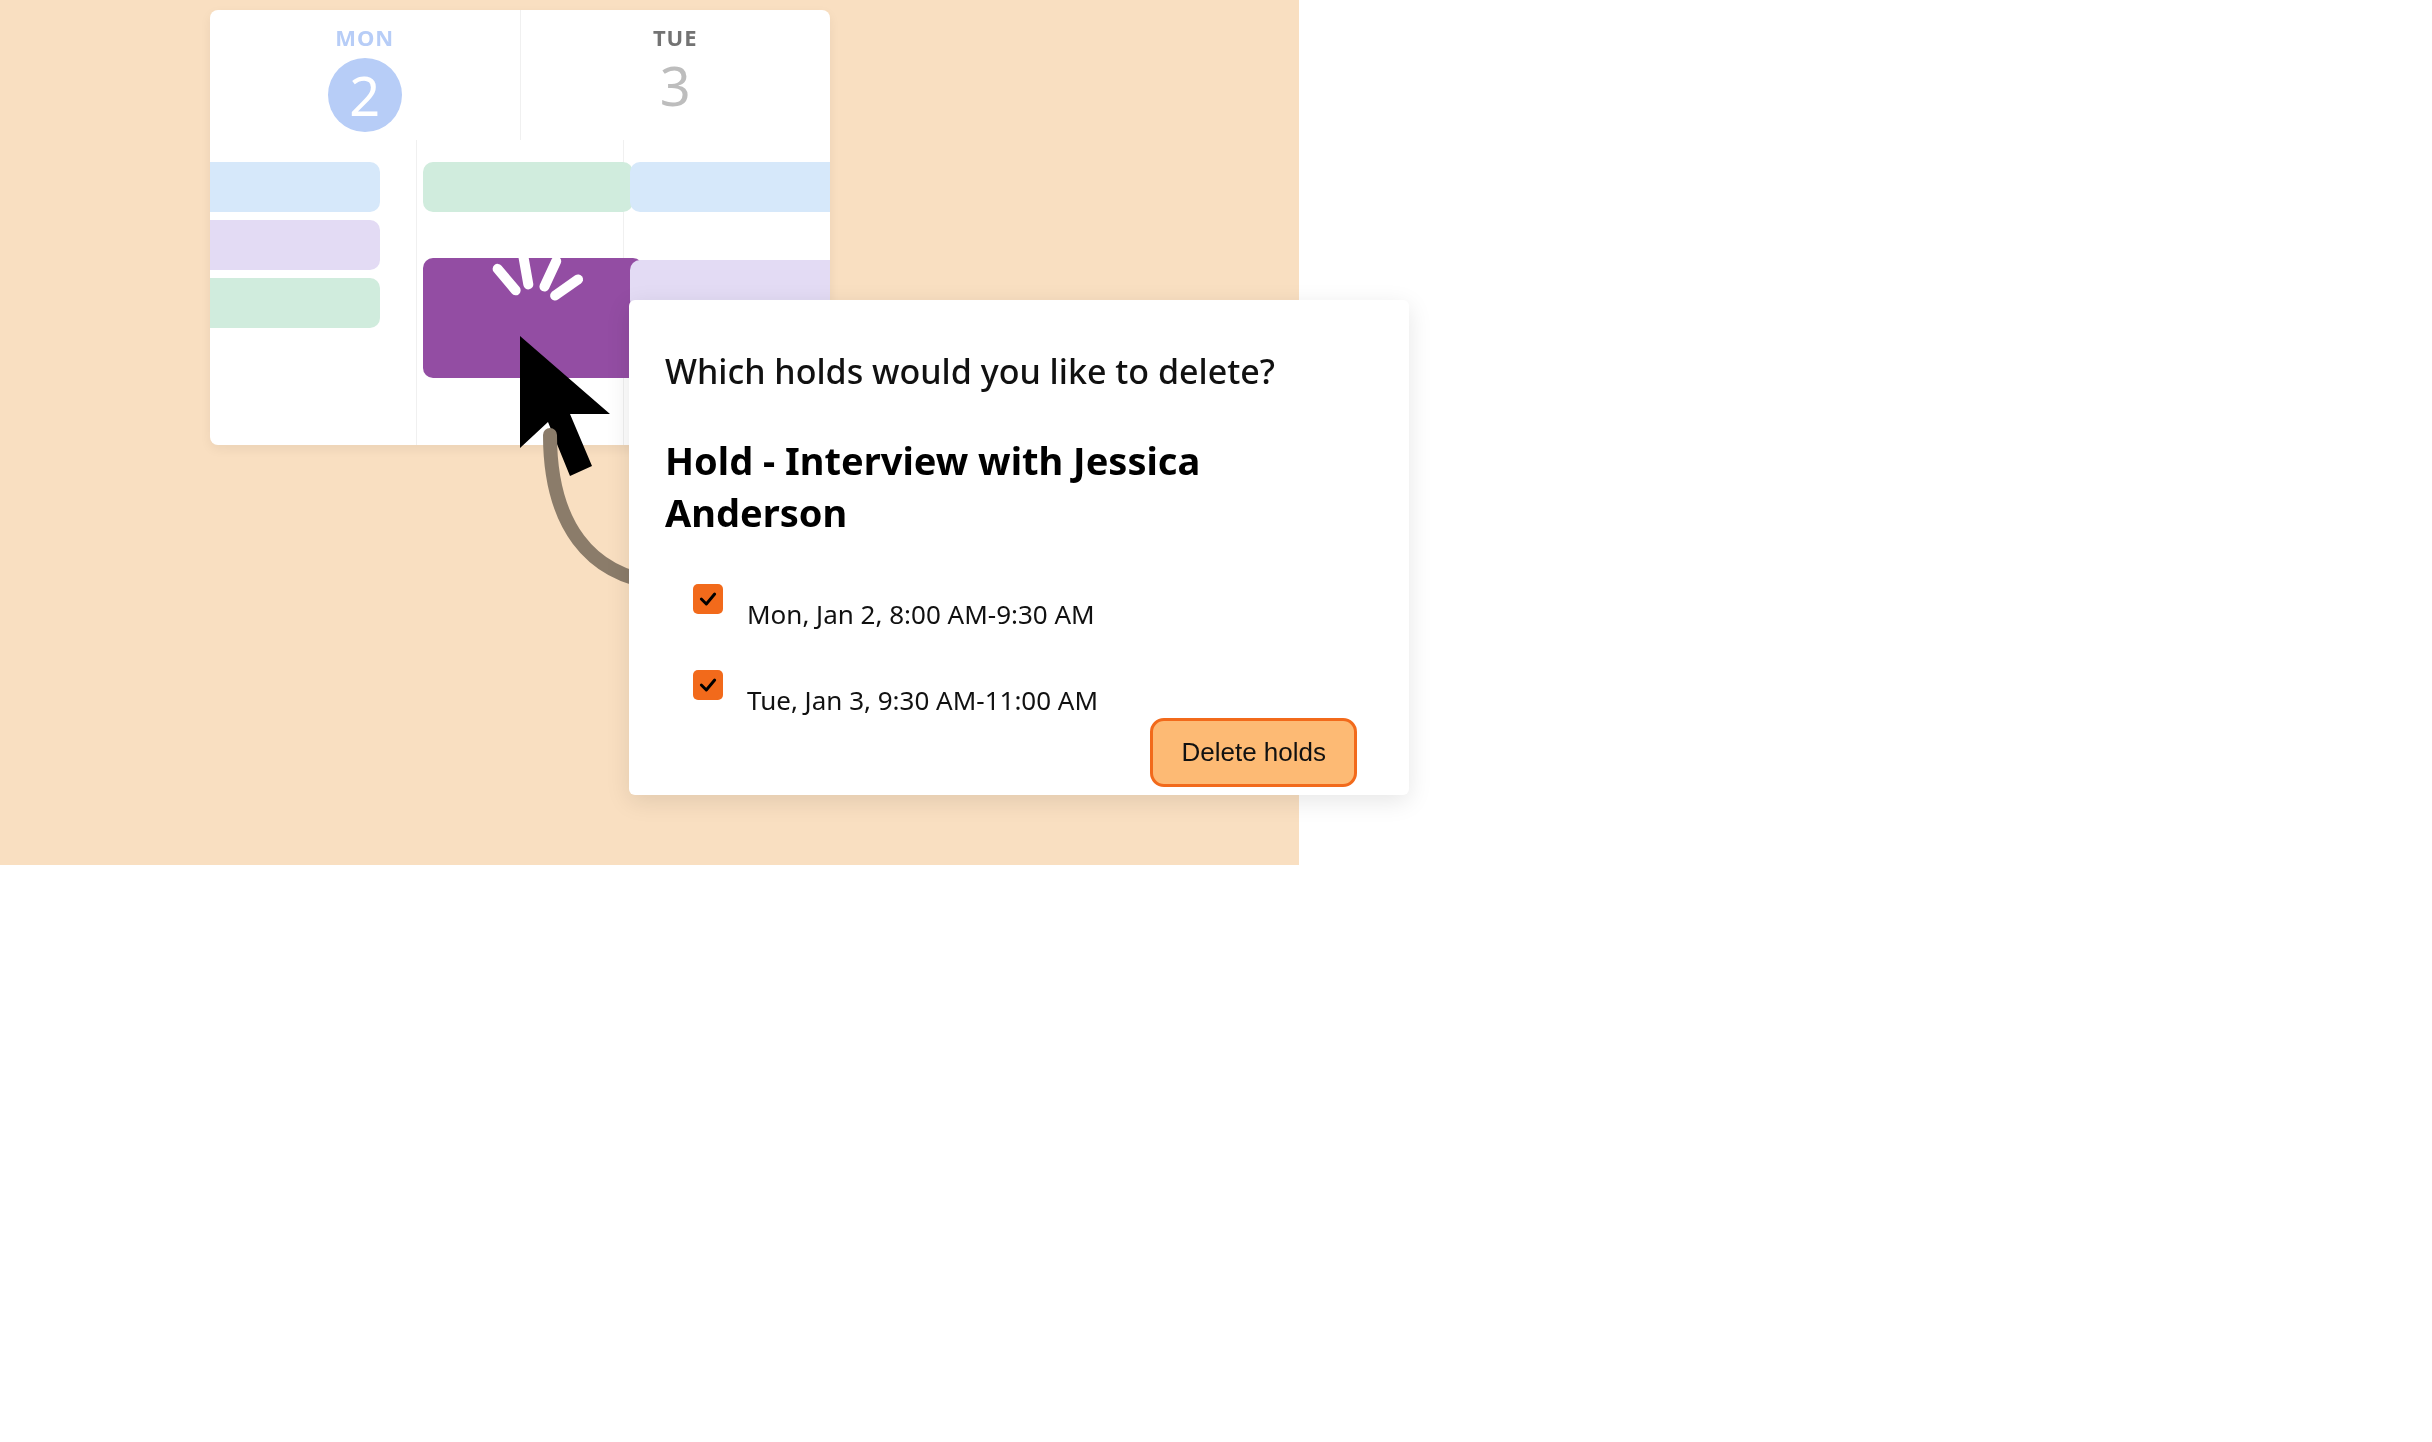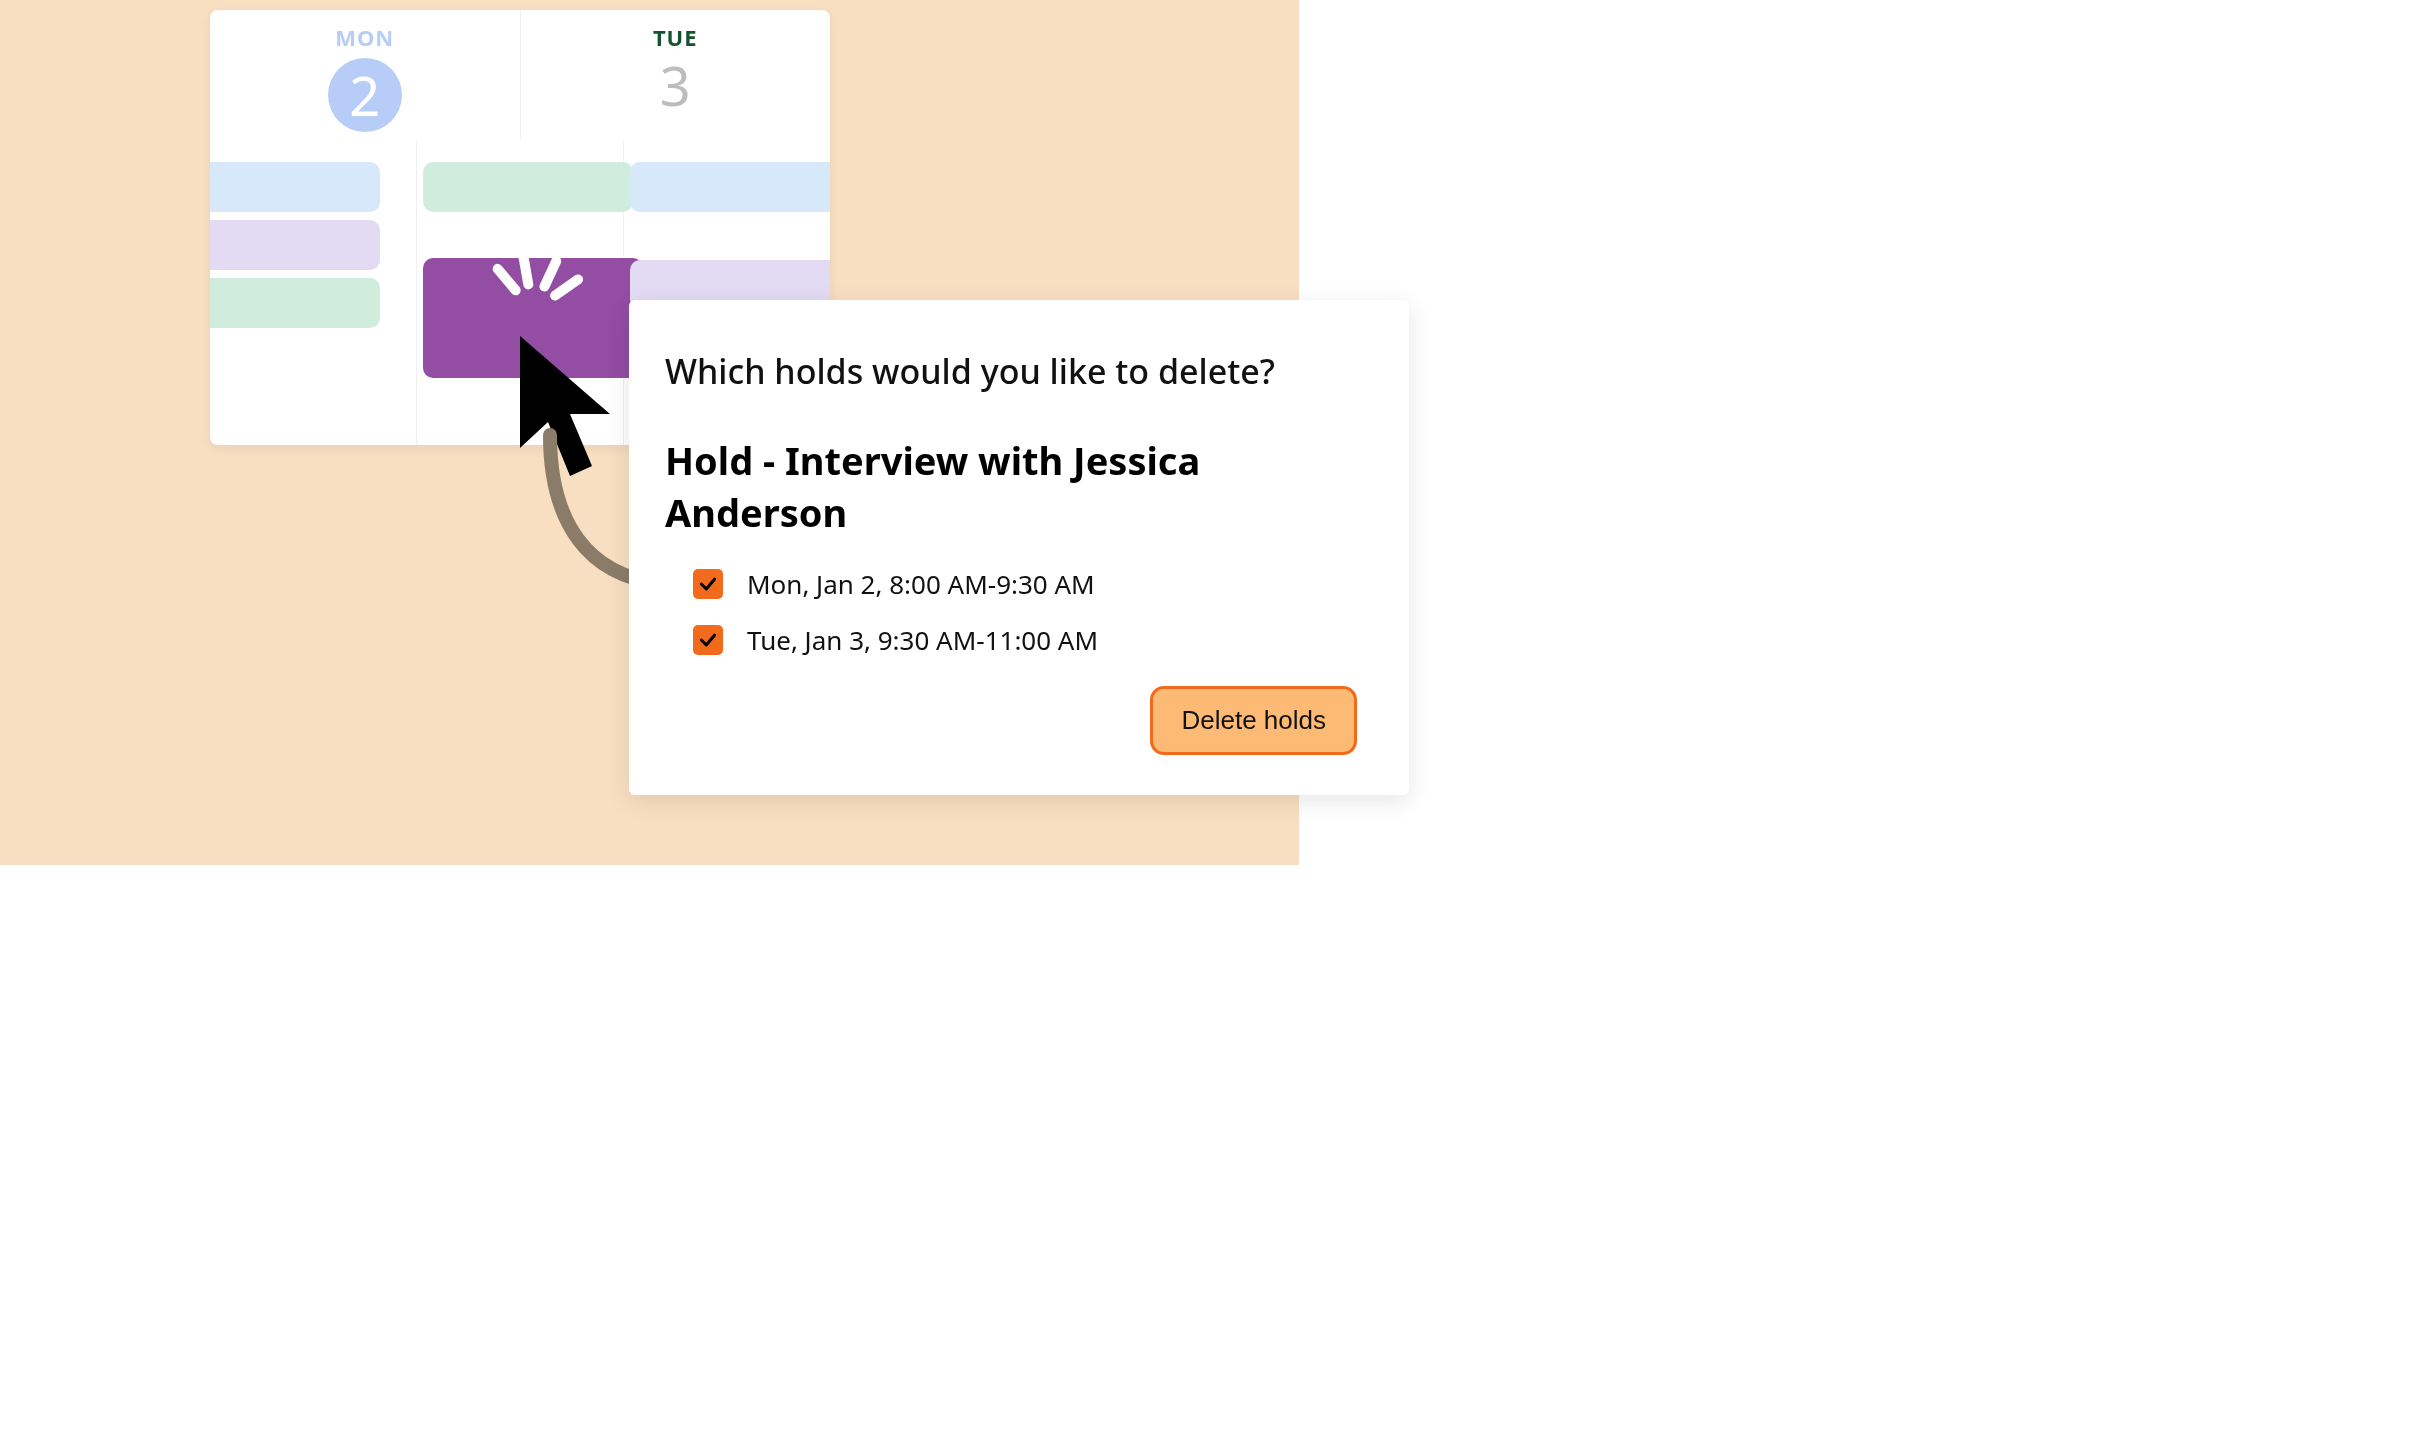--- a/index.html
+++ b/index.html
@@ -42,21 +42,21 @@
     display: flex;
     flex-direction: column;
     align-items: center;
     padding-top: 12px;
     gap: 6px;
   }
   .cal-col-h:last-child { border-right: none; }
   .dow {
     font-size: 22px;
     font-weight: 700;
-    color: #14532d;
+    color: #737373;
     letter-spacing: 1px;
   }
   .dow.today { color: #b7cdf7; }
   .dnum {
     font-size: 54px;
     font-weight: 400;
     color: #bdbdbd;
     line-height: 1;
   }
   .dnum-today-wrap {
@@ -168,21 +168,21 @@
     gap: 24px;
   }
   .cb {
     width: 30px; height: 30px;
     background: #f26a1b;
     border-radius: 5px;
     display: flex; align-items: center; justify-content: center;
     flex-shrink: 0;
   }
   .cb svg { width: 20px; height: 20px; }
-  .hold-label { color: #111; }
+  .hold-label { color: #111; margin-top: 30px; }
 
   .dialog-footer {
     margin-top: auto;
     display: flex;
     justify-content: flex-end;
   }
   .delete-btn {
     border: 3px solid #f26a1b;
     background: #fdba74;
     color: #111;

